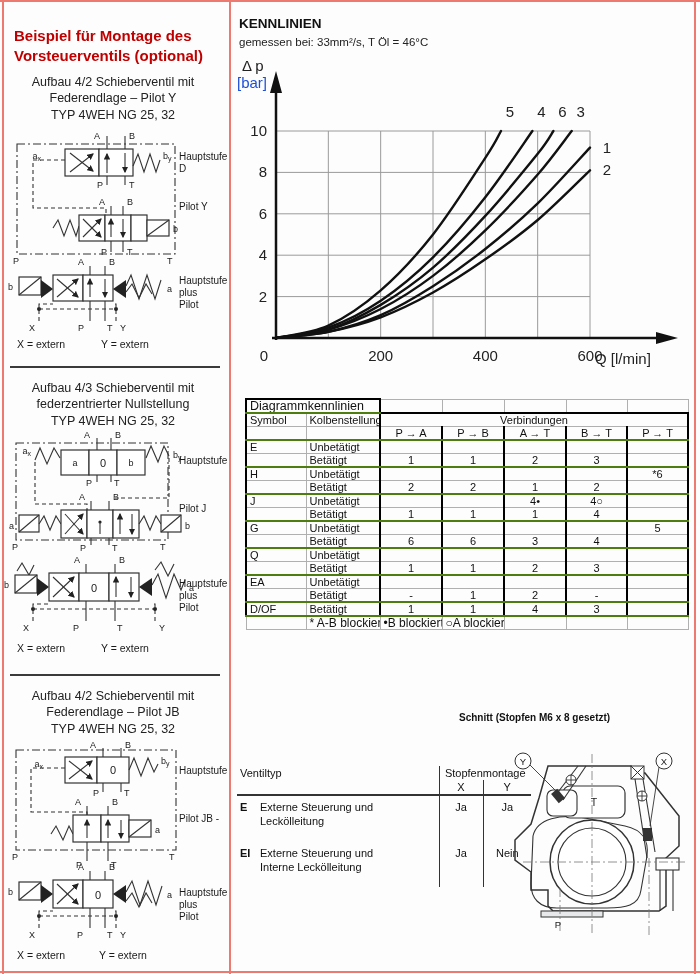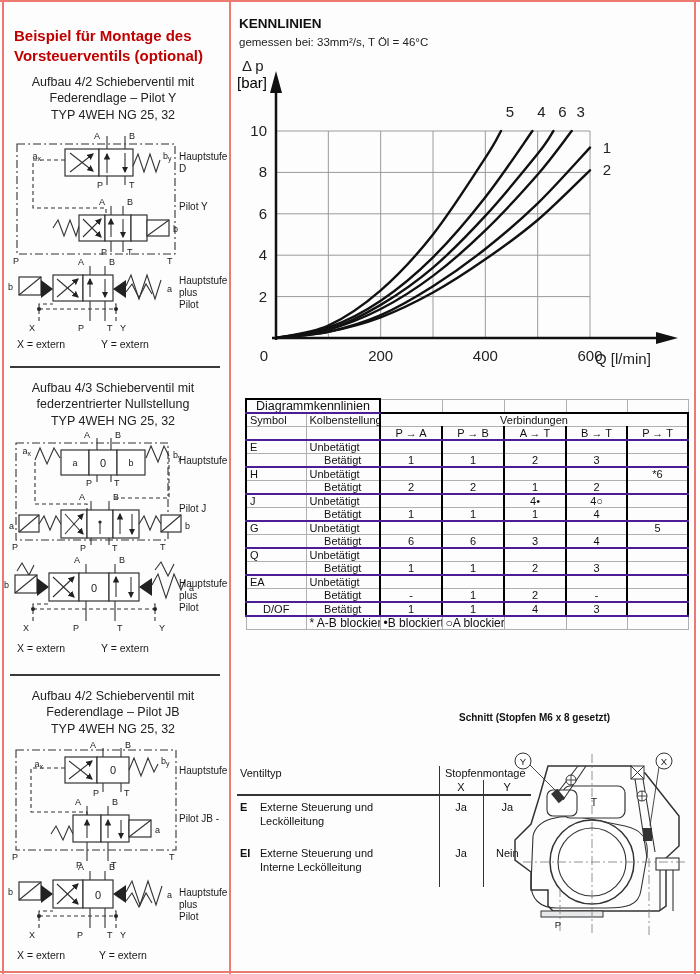--- a/index.html
+++ b/index.html
@@ -30,39 +30,39 @@
   .schem text{fill:#1a1a1a;font-size:9px;stroke:none;}
   .schem text tspan.sub{font-size:7px;}
   .schem .lbl{font-size:10px;}
   .schem .ext{font-size:10.5px;}
   .schem .zero{font-size:11px;}
 
   
   .kenn-title{position:absolute;left:6px;top:16px;font-size:13.5px;font-weight:bold;color:#111;}
   .kenn-sub{position:absolute;left:6px;top:36px;font-size:11.5px;color:#222;}
   .ylab1{position:absolute;left:9px;top:57px;font-size:15px;color:#222;}
-  .ylab2{position:absolute;left:4px;top:74px;font-size:15px;color:#000000;}
+  .ylab2{position:absolute;left:4px;top:74px;font-size:15px;color:#1d4ed8;}
   .xlab{position:absolute;left:362px;top:350px;font-size:15px;color:#222;}
   #chart-svg{position:absolute;left:0;top:56px;}
   #cgrid line{stroke:#9a9a9a;stroke-width:1;}
   #chart-svg .axis{stroke:#111;stroke-width:2.5;}
   #cticks text{font-size:15px;fill:#222;}
   #cseries path{stroke:#111;stroke-width:2.4;fill:none;stroke-linecap:round;}
   #cticks .clabel{font-size:15px;fill:#222;}
 
   
   .dtab{position:absolute;left:12px;top:398px;border-collapse:collapse;table-layout:fixed;width:442px;font-size:11px;color:#111;}
   .dtab td{border:1px solid #b0b0b0;height:12px;line-height:12px;padding:0 3px;white-space:nowrap;overflow:hidden;}
   .dtab .c{text-align:center;}
   .dtab .ttl{font-size:12.5px;}
   .dtab .fn{font-size:12px;}
   .dtab .BL{border-left:2px solid #000;}
   .dtab .BR{border-right:2px solid #000;}
   .dtab .BT{border-top:2px solid #000;}
-  .dtab .BB{border-bottom:2px solid #4c1d95;text-align:center;}
+  .dtab .BB{border-bottom:2px solid #4d7c0f;}
 
   
   .vtab{position:absolute;left:4px;top:766px;border-collapse:collapse;width:294px;font-size:11px;color:#111;}
   .vtab td{padding:1px 3px;vertical-align:top;}
   .vtab .c{text-align:center;}
   .vtab .vx,.vtab .vy{border-left:1.5px solid #333;}
   .vtab .rule td{border-bottom:2px solid #333;}
   .vtab .vrow td{padding-top:4px;padding-bottom:13px;line-height:1.3;}
   .vtab .code{font-weight:bold;display:inline-block;width:20px;}
   .vtab .d2{display:inline-block;margin-left:20px;}

